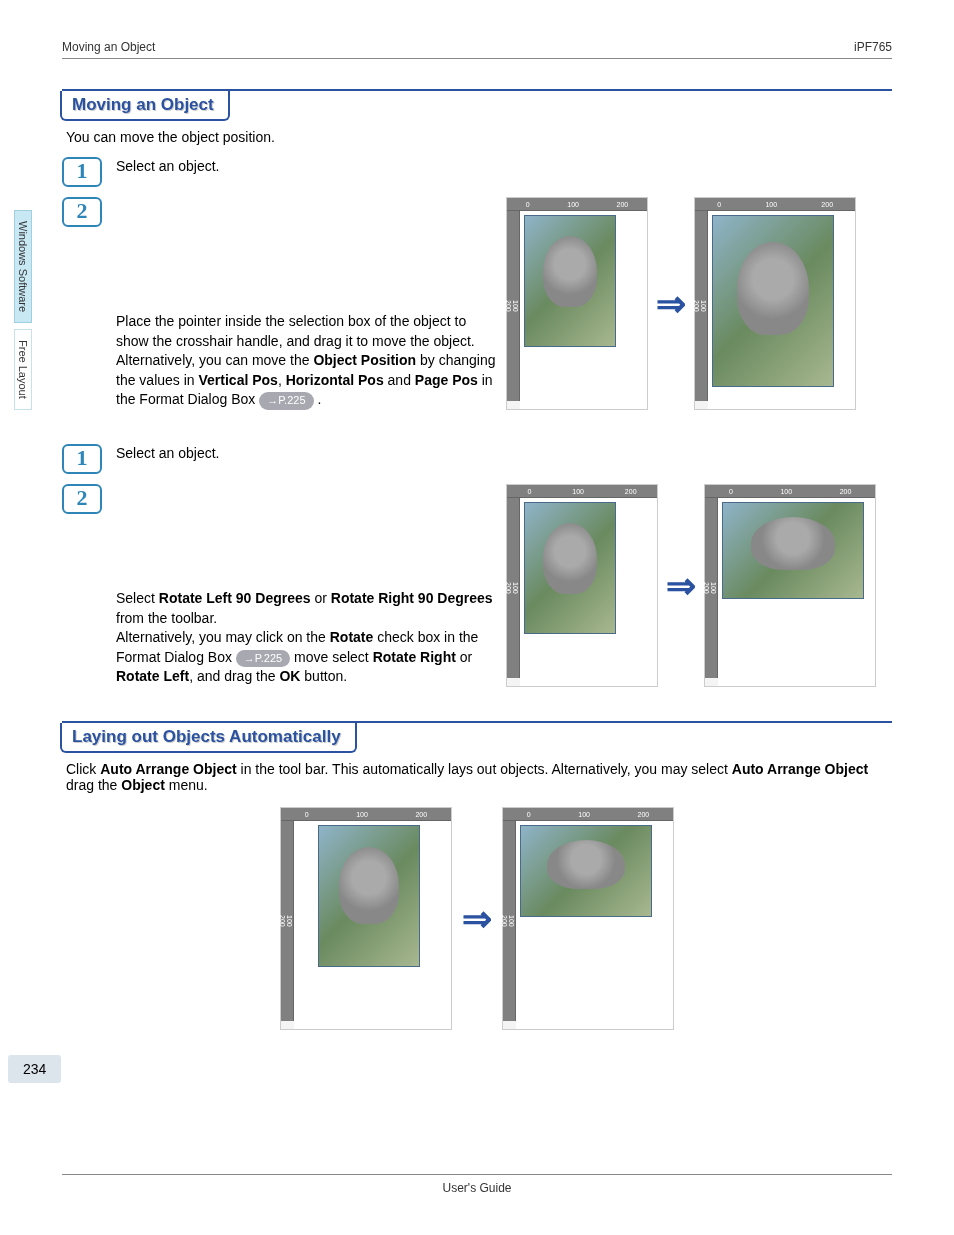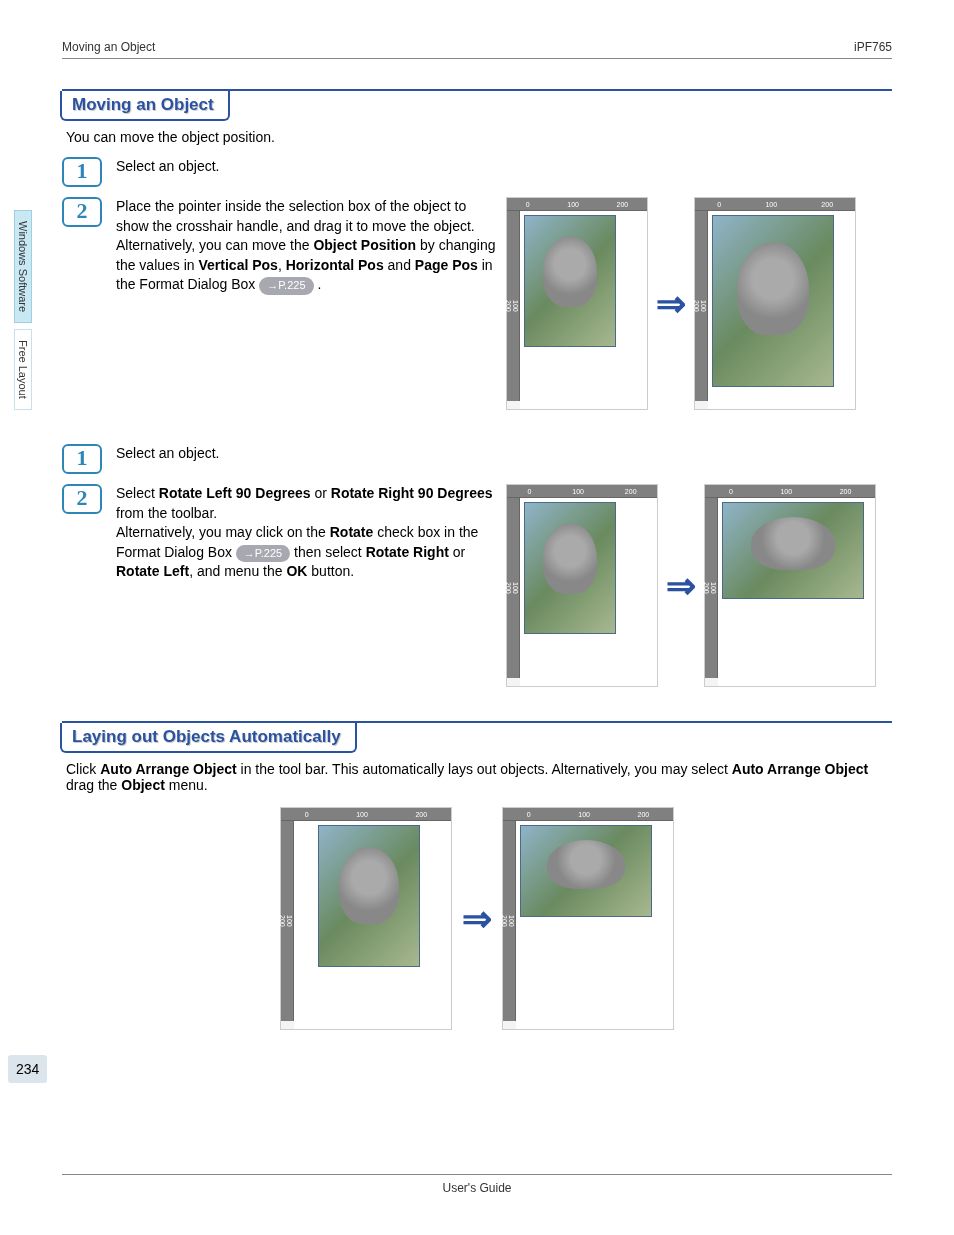--- a/index.html
+++ b/index.html
@@ -1,28 +1,28 @@
 <!DOCTYPE html>
 <html><head>
 <meta charset="utf-8">
 <style>
   body { margin: 0; font-family: Arial, Helvetica, sans-serif; font-size: 14px; color: #000; background: #fff; }
   .page { width: 954px; height: 1235px; position: relative; box-sizing: border-box; padding: 40px 62px 40px 62px; }
   .header-row { display: flex; justify-content: space-between; font-size: 12px; color: #333; border-bottom: 1px solid #888; padding-bottom: 4px; margin-bottom: 30px; }
   .side-tabs { position: absolute; left: 14px; top: 210px; width: 20px; }
   .side-tab { font-size: 11px; writing-mode: vertical-rl; text-orientation: mixed; padding: 10px 2px; margin-bottom: 6px; color: #333; border: 1px solid #c8e0ea; background: #fff; }
   .side-tab.active { background: #c8e8f4; border-color: #a0d0e0; }
-  .page-num-tab { position: absolute; left: 8px; top: 1055px; background: #dce4ec; border-radius: 3px; padding: 6px 8px; font-size: 14px; }
+  .page-num-tab { position: absolute; left: 8px; top: 1055px; background: #dce4ec; border-radius: 3px; padding: 6px 15px; font-size: 14px; }
   .section-head { border-top: 2px solid #2a52a0; position: relative; margin-bottom: 8px; }
   .section-title { display: inline-block; border: 2px solid #2a52a0; border-top: none; border-radius: 0 0 6px 6px; padding: 4px 14px 4px 10px; color: #2a52a0; font-weight: bold; font-size: 17px; margin-left: -2px; background: #fff; text-shadow: 1px 1px 0 #ccc; }
   .section-intro { margin: 4px 0 12px 4px; }
   .step { display: flex; align-items: flex-start; margin-bottom: 10px; }
   .step-num { flex: 0 0 auto; width: 36px; height: 26px; border: 2px solid #2e86b8; border-radius: 6px; color: #2e86b8; font-family: "Times New Roman", serif; font-weight: bold; font-size: 22px; text-align: center; line-height: 24px; margin-right: 14px; }
   .step-body { flex: 1 1 auto; line-height: 1.4; }
-  .step-row { display: flex; align-items: flex-start; gap: 10px; }
+  .step-row { display: flex; align-items: flex-end; gap: 10px; }
   .step-text { flex: 0 0 380px; line-height: 1.4; }
   .figure-group { flex: 1 1 auto; display: flex; align-items: center; justify-content: flex-end; gap: 8px; }
   .fig { border: 1px solid #ccc; background: #f4f4f4; position: relative; }
   .fig-ruler-h { height: 12px; background: #808080; border-bottom: 1px solid #666; font-size: 7px; color: #fff; display: flex; justify-content: space-around; align-items: center; }
   .fig-body { display: flex; }
   .fig-ruler-v { width: 12px; background: #808080; border-right: 1px solid #666; font-size: 7px; color: #fff; display: flex; flex-direction: column; justify-content: space-around; align-items: center; writing-mode: vertical-rl; }
   .fig-canvas { flex: 1; background: #fff; display: flex; align-items: flex-start; justify-content: flex-start; padding: 4px; }
   .koala { background: linear-gradient(135deg, #8fb4c9 0%, #6a8a5f 50%, #a8b890 100%); border: 1px solid #4a6a8a; position: relative; overflow: hidden; }
   .koala::after { content: ""; position: absolute; inset: 15% 20% 30% 20%; background: radial-gradient(circle at 50% 40%, #aaa 30%, #888 60%); border-radius: 50% 50% 40% 40%; }
   .arrow-big { font-size: 36px; color: #2a52a0; font-weight: bold; flex: 0 0 auto; }
@@ -113,21 +113,21 @@
     <div class="step">
       <div class="step-num">1</div>
       <div class="step-body">Select an object.</div>
     </div>
 
     <div class="step">
       <div class="step-num">2</div>
       <div class="step-row">
         <div class="step-text">
           <span>Select </span><b>Rotate Left 90 Degrees</b><span> or </span><b>Rotate Right 90 Degrees</b><span> from the toolbar.</span><br>
-          <span>Alternatively, you may click on the </span><b>Rotate</b><span> check box in the Format Dialog Box </span><span class="pill">→P.225</span><span>  then select </span><b>Rotate Right</b><span> or </span><b>Rotate Left</b><span>, and menu the </span><b>OK</b><span> button.</span>
+          <span>Alternatively, you may click on the </span><b>Rotate</b><span> check box in the Format Dialog Box </span><span class="pill">→P.225</span><span>  move select </span><b>Rotate Right</b><span> or </span><b>Rotate Left</b><span>, and drag the </span><b>OK</b><span> button.</span>
         </div>
         <div class="figure-group">
           <div class="fig" style="width:150px">
             <div class="fig-ruler-h">
                 <span>0</span>
                 <span>100</span>
                 <span>200</span>
               </div>
             <div class="fig-body">
               <div class="fig-ruler-v" style="height:180px">

